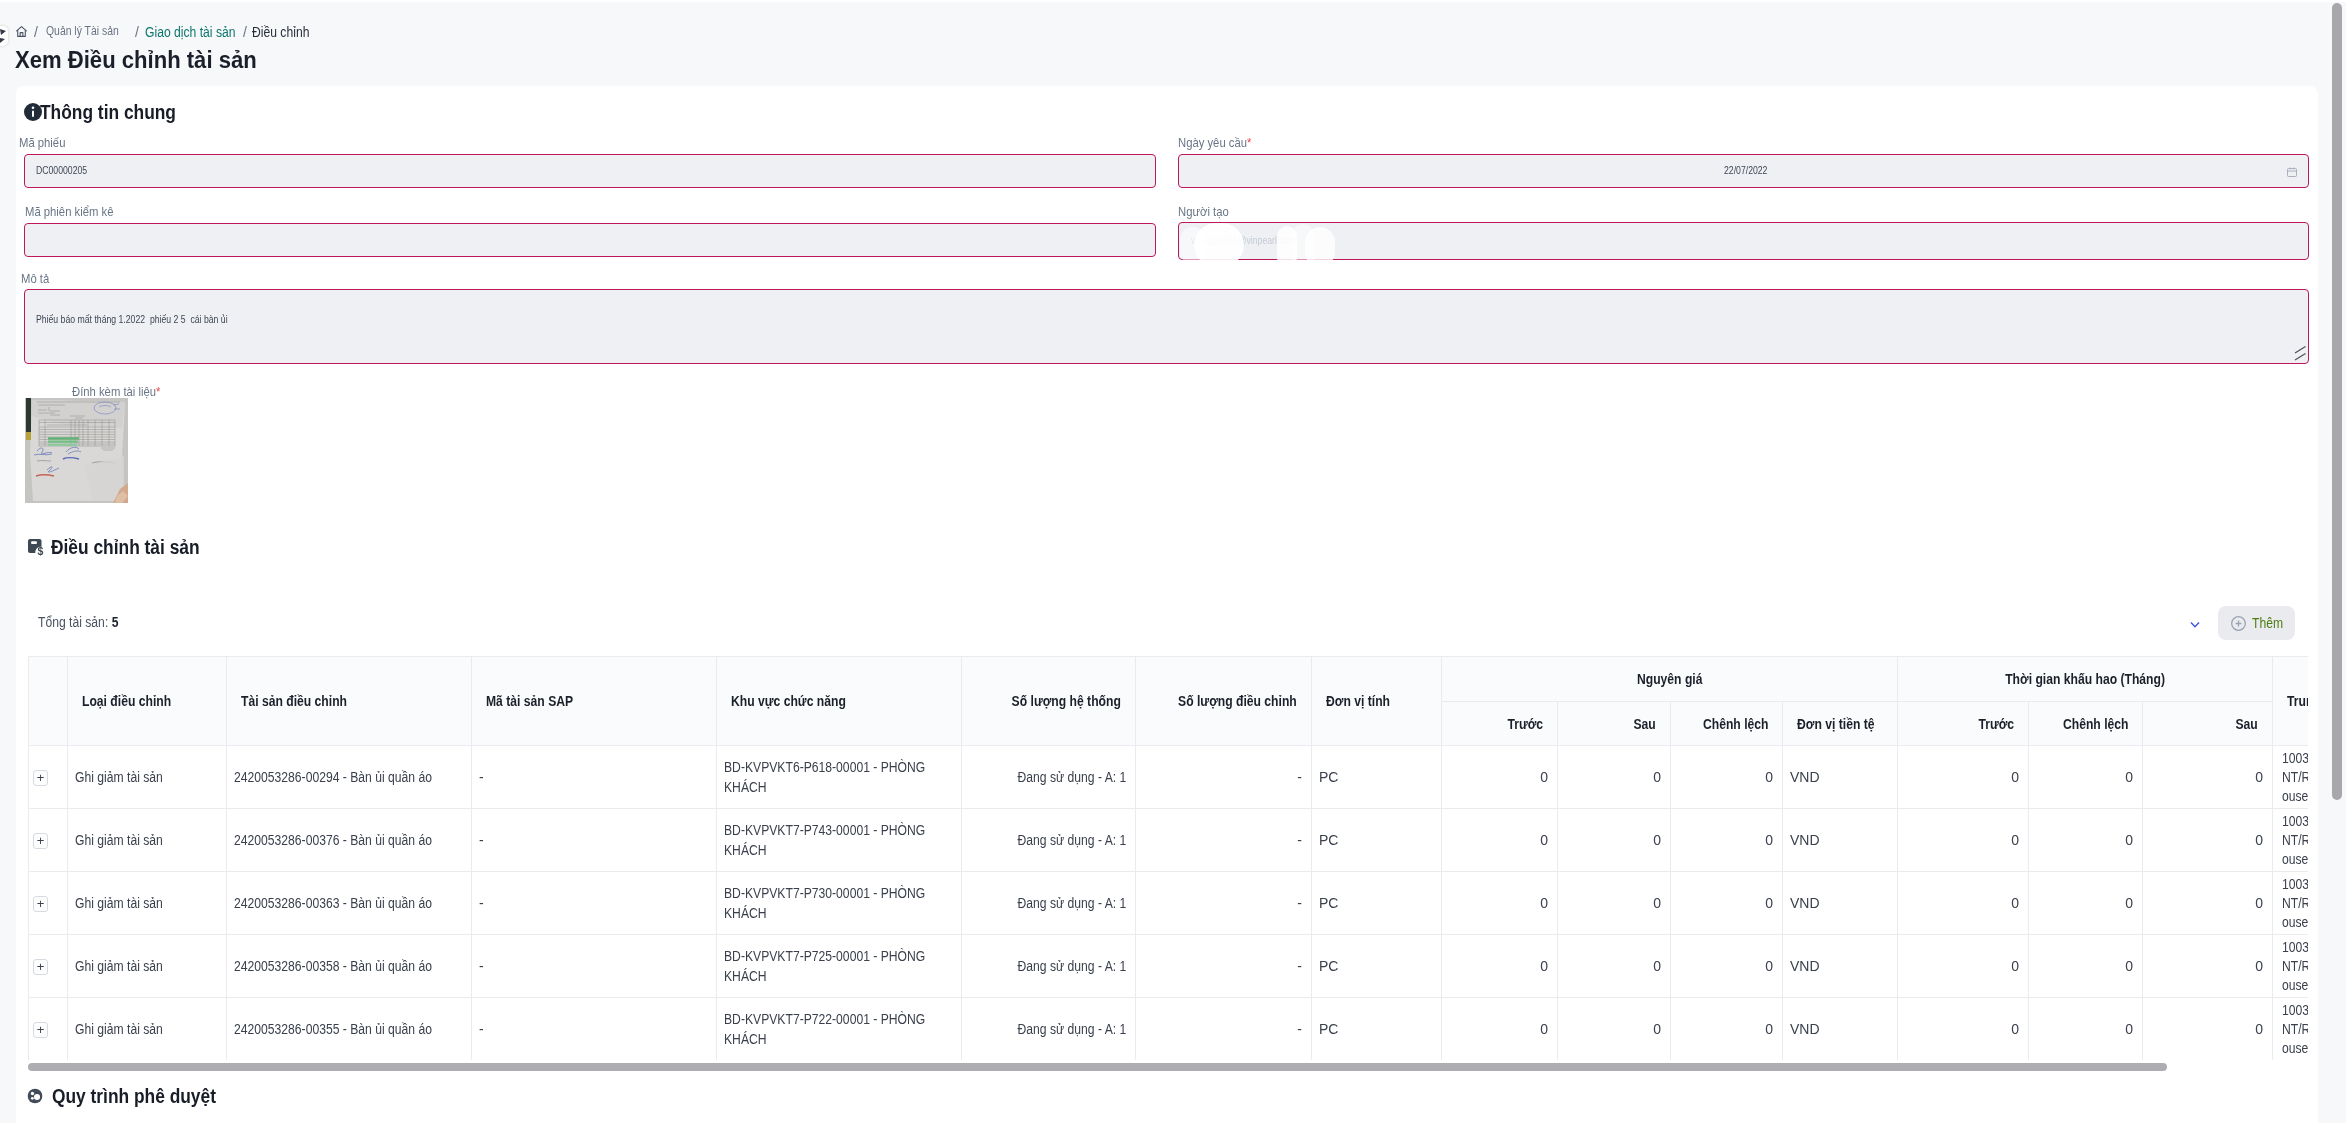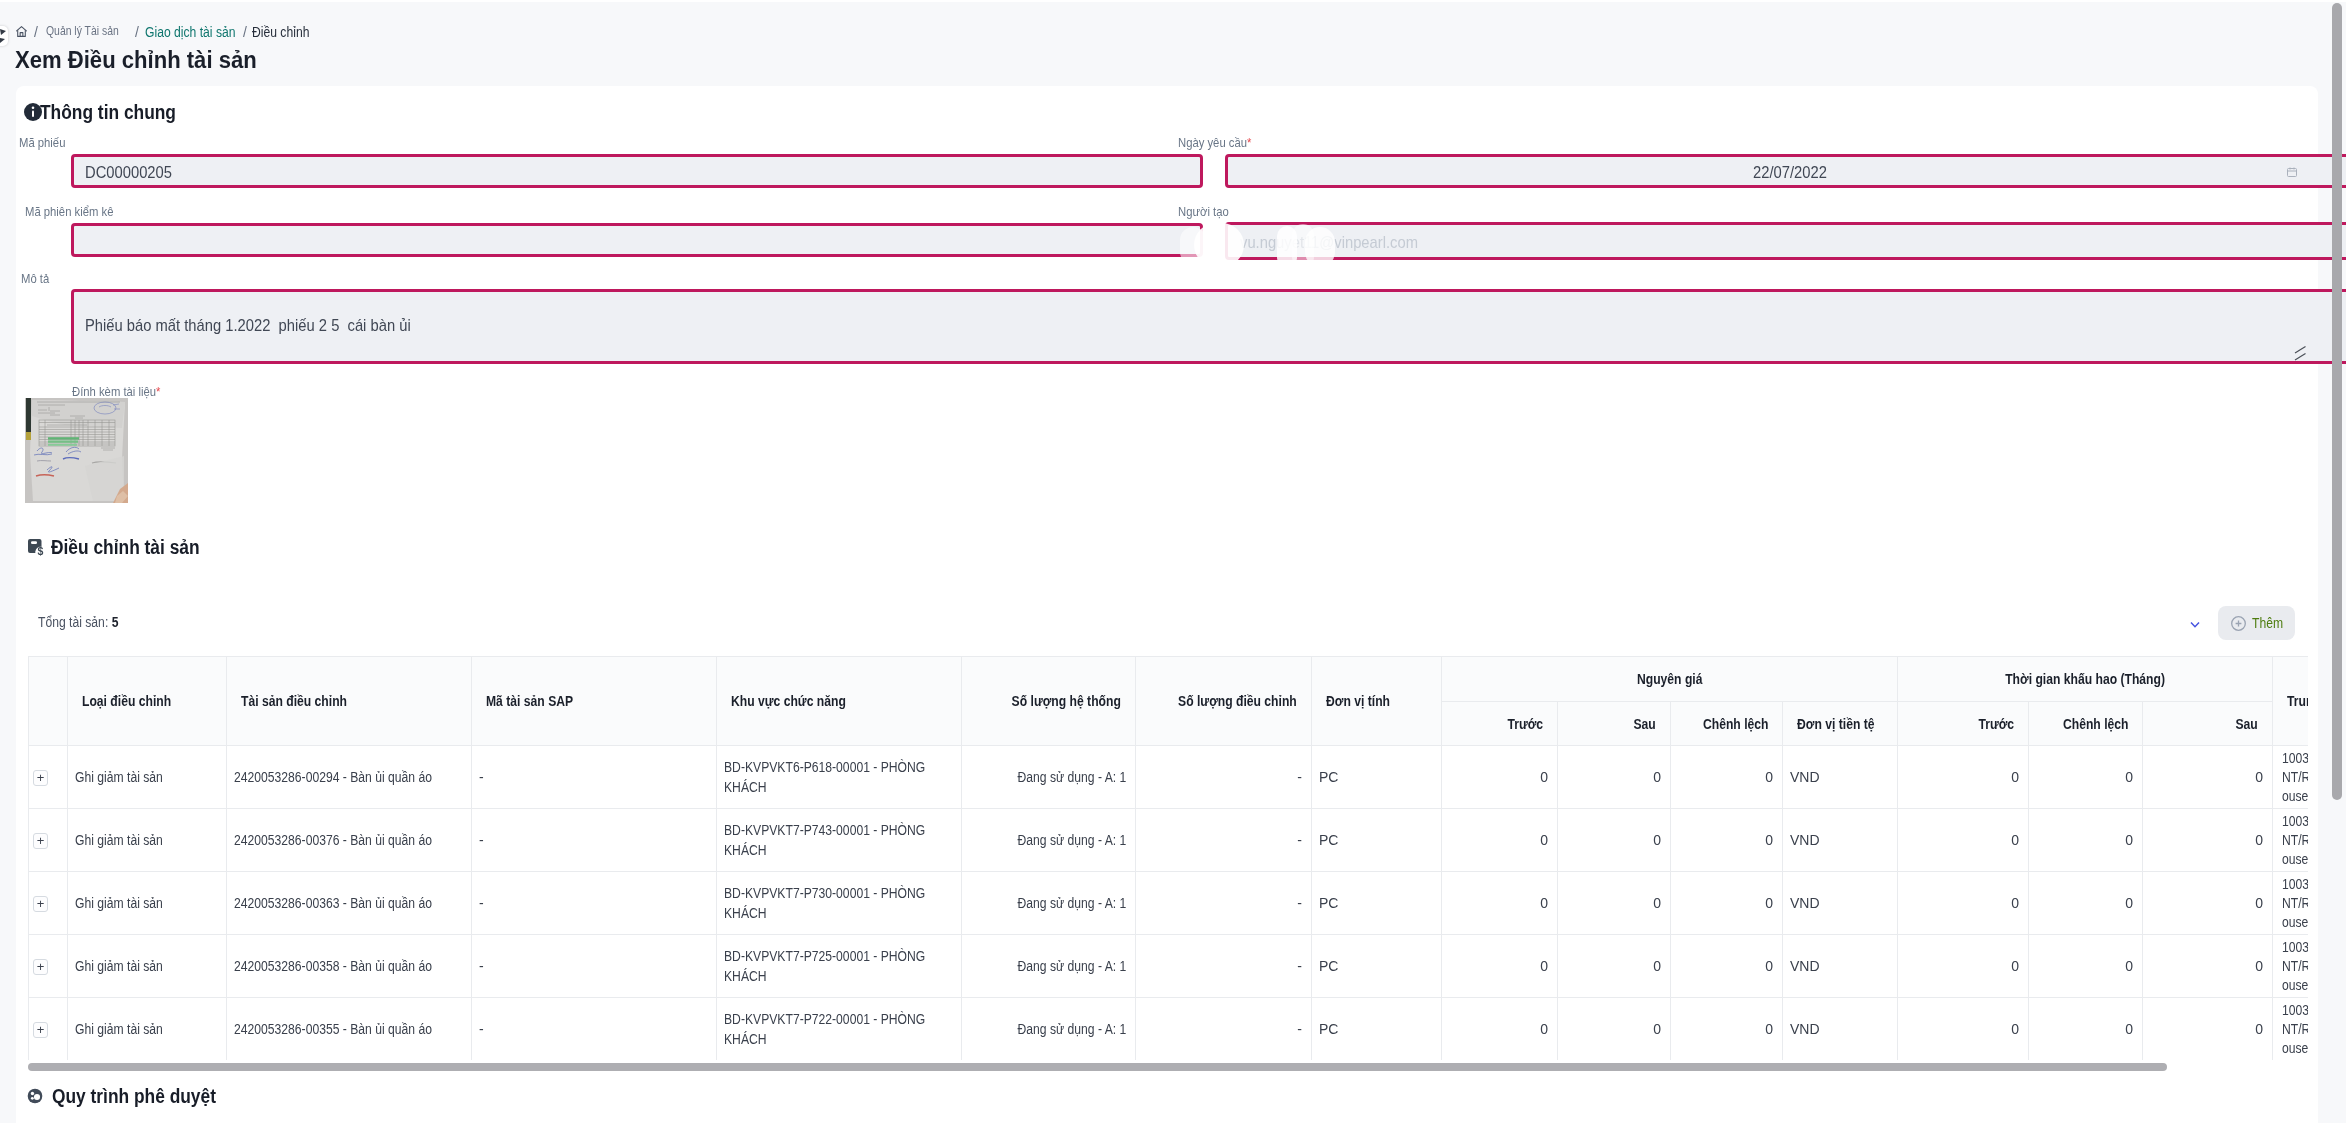--- a/index.html
+++ b/index.html
@@ -4,21 +4,21 @@
 <style>
 * { margin:0; padding:0; box-sizing:border-box; }
 html,body { width:2346px; height:1123px; overflow:hidden; }
 body { font-family:"Liberation Sans", sans-serif; background:#f7f8fa; position:relative; }
 .abs { position:absolute; }
 .sx { display:inline-block; transform:scaleX(0.868); transform-origin:0 50%; white-space:nowrap; }
 .sxr { display:inline-block; transform:scaleX(0.868); transform-origin:100% 50%; white-space:nowrap; }
 .sxc { display:inline-block; transform:scaleX(0.868); transform-origin:50% 50%; white-space:nowrap; }
 .card { position:absolute; left:16px; top:86px; width:2302px; height:1200px; background:#fff; border-radius:8px; }
 .lbl { position:absolute; font-size:13px; color:#697687; }
-.inp { position:absolute; height:34px; background:#eef0f4; border:3px solid #be185d; border-radius:4px; font-size:17px; color:#404754; line-height:32px; padding-left:11px;margin-left:47px; }
+.inp { position:absolute; height:34px; background:#eef0f4; border:1px solid #be185d; border-radius:4px; font-size:10px; color:#404754; line-height:32px; padding-left:11px; }
 .sechead { position:absolute; font-size:20px; font-weight:bold; color:#181d28; }
 .red { color:#e5484d; }
 table.grid { border-collapse:collapse; table-layout:fixed; background:#fff; }
 table.grid th, table.grid td { border:1px solid #e9ebee; font-size:14px; overflow:hidden; }
 table.grid th { background:#fafbfc; color:#1b202b; font-weight:bold; padding:0 14px; }
 table.grid td { color:#3a404c; padding:0 9px 0 7px; vertical-align:middle; line-height:20px; }
 .tr-h { text-align:right; }
 .tl-h { text-align:left; }
 .plusbox { display:inline-block; width:15px; height:16px; line-height:14px; border:1px solid #d6dbe1; border-radius:3px; background:#fdfdfe; color:#3c424e; font-size:13px; text-align:center; }
 </style>

